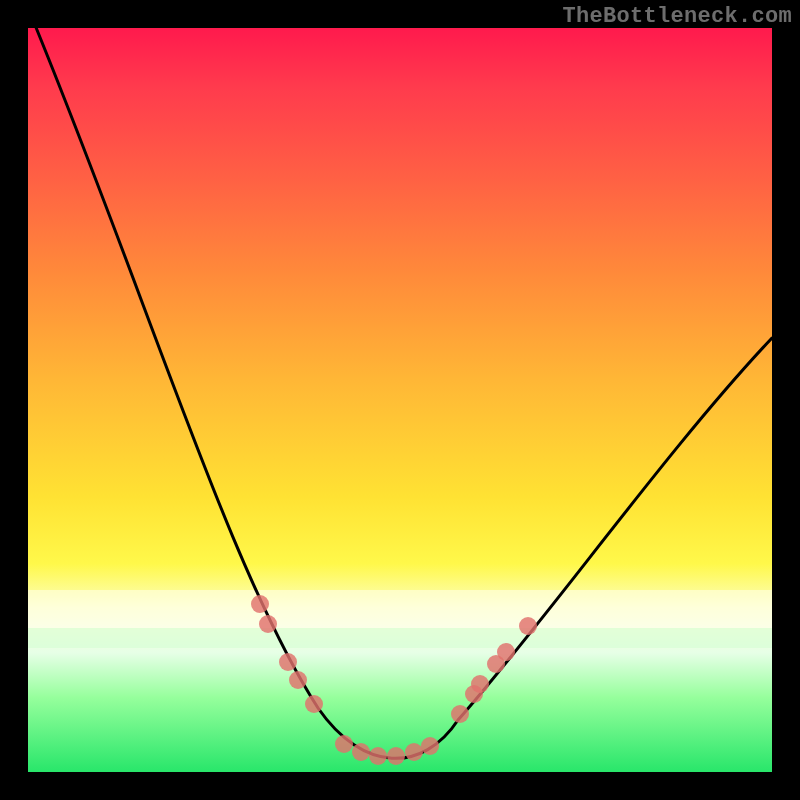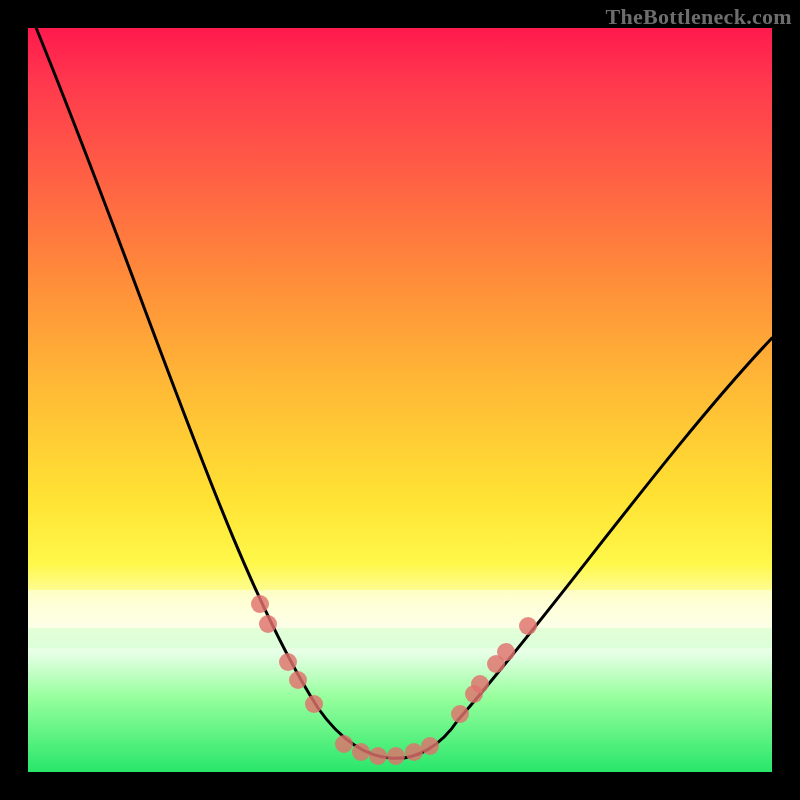--- a/index.html
+++ b/index.html
@@ -48,21 +48,21 @@
     background: rgba(210,255,210,0.55);
   }
   .watermark {
     position: absolute;
     top: 4px;
     right: 8px;
     font-size: 22px;
     font-weight: 600;
     color: #6d6d6d;
     letter-spacing: 0.3px;
-    font-family: Liberation Serif, serif;
+    font-family: Liberation Mono, monospace;
   }
   svg.curve {
     position: absolute;
     left: 0;
     top: 0;
     width: 744px;
     height: 744px;
     overflow: visible;
   }
   .dot {

